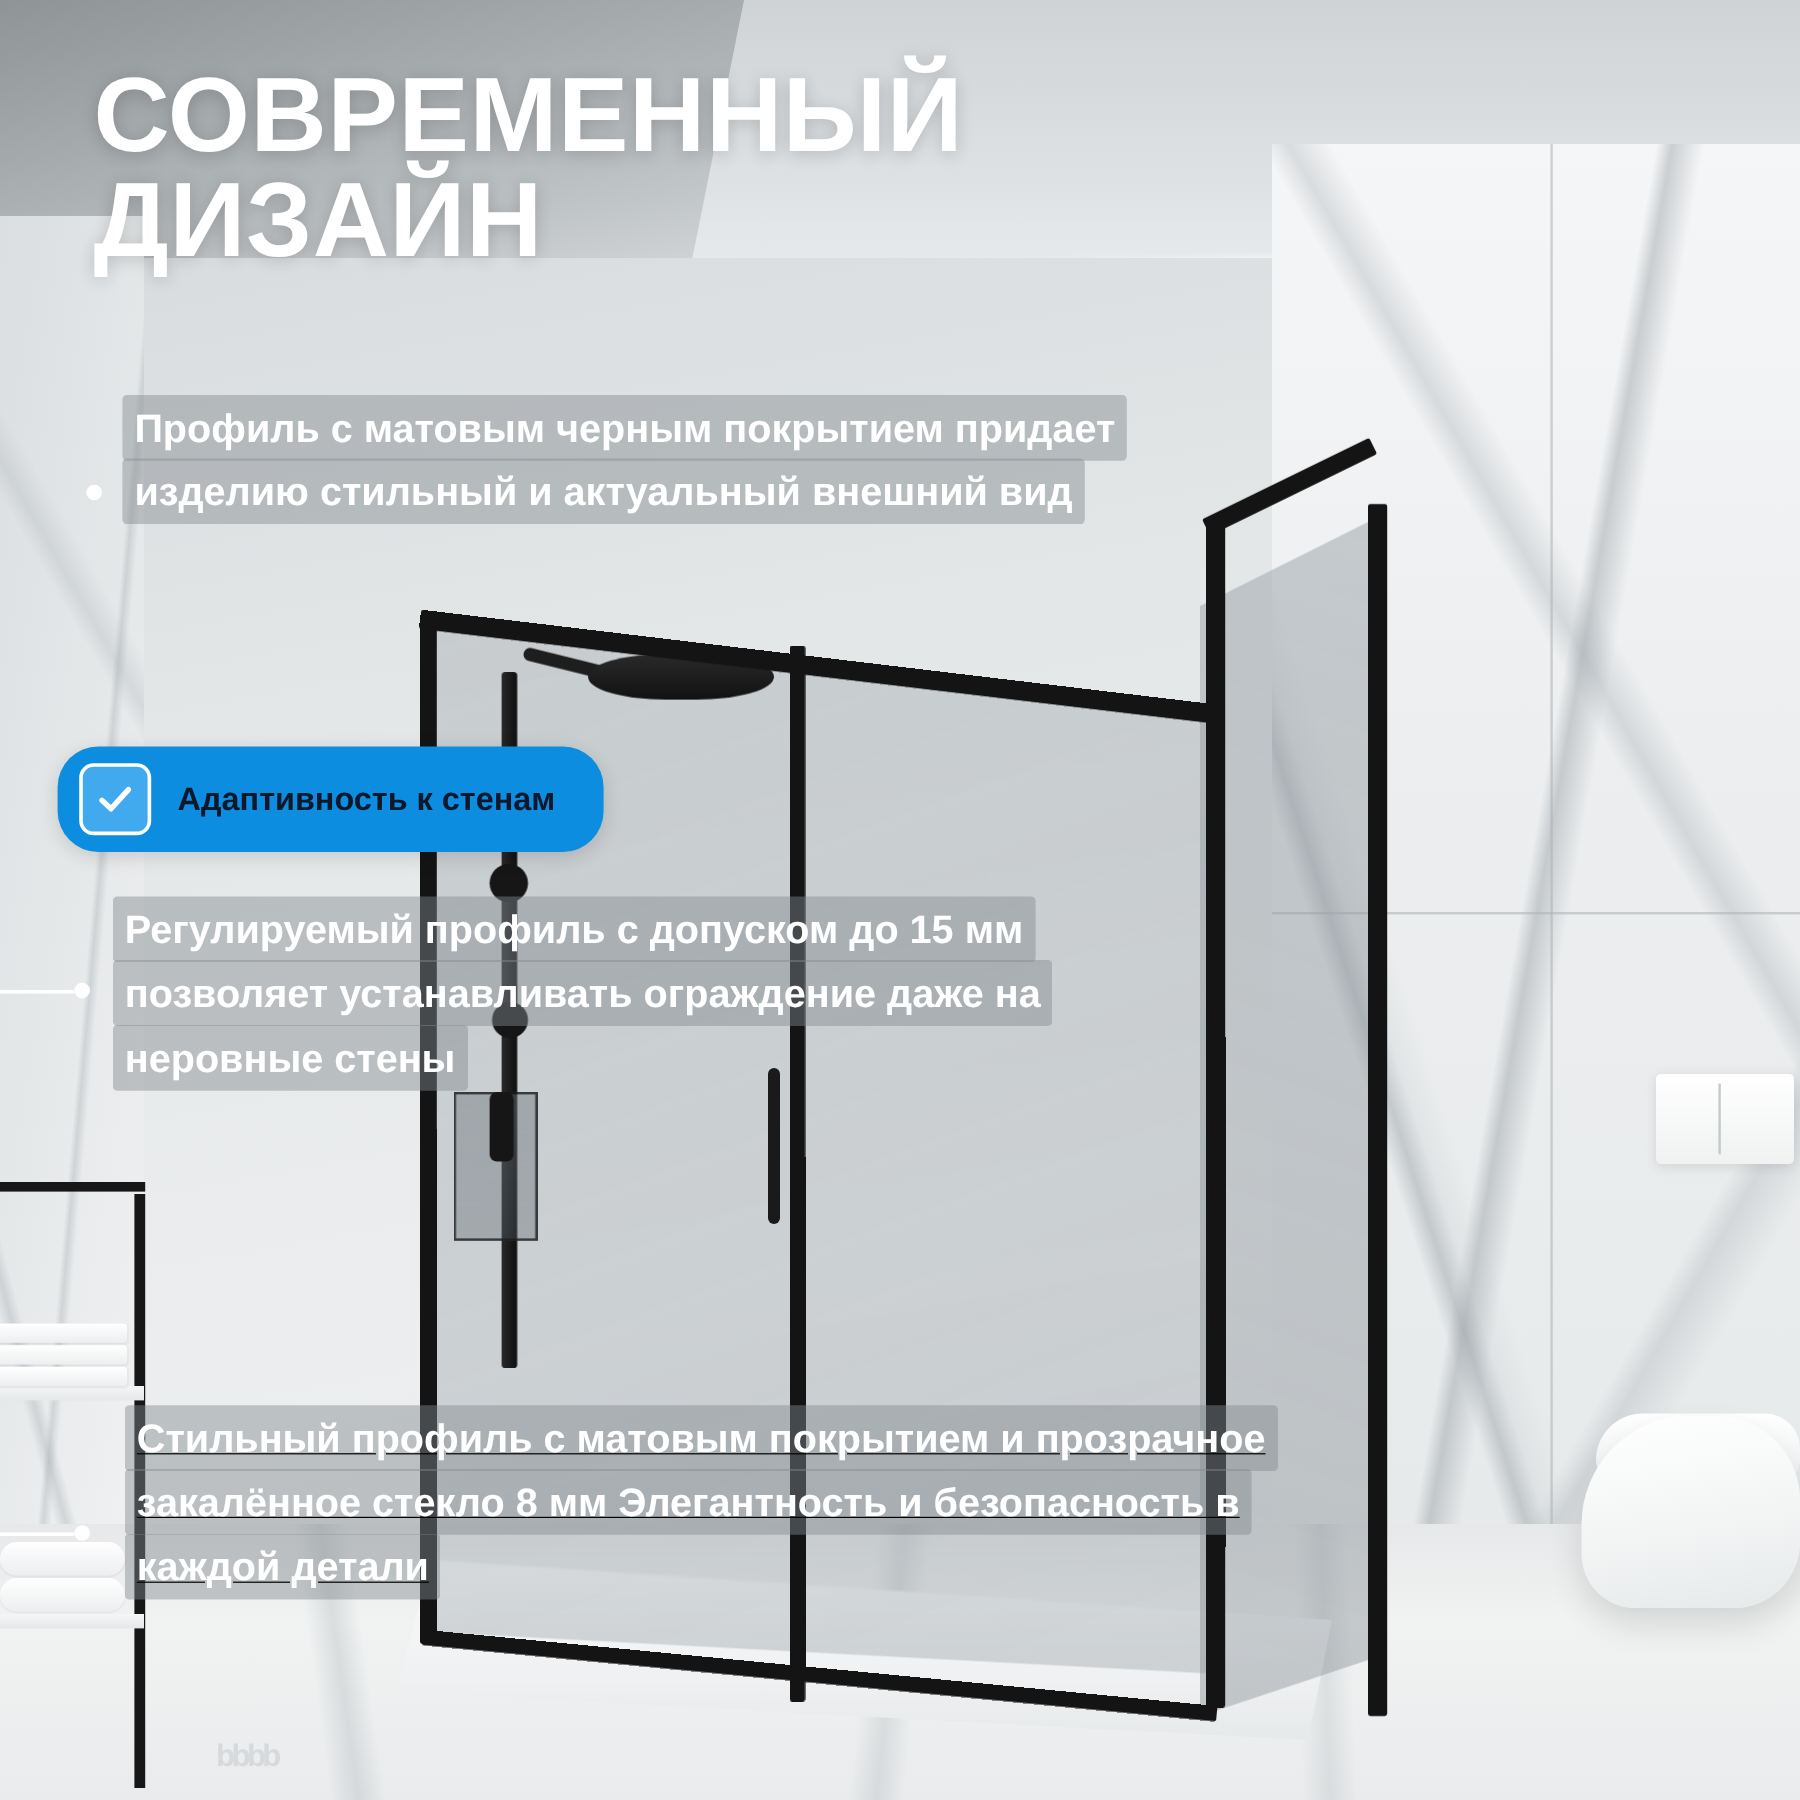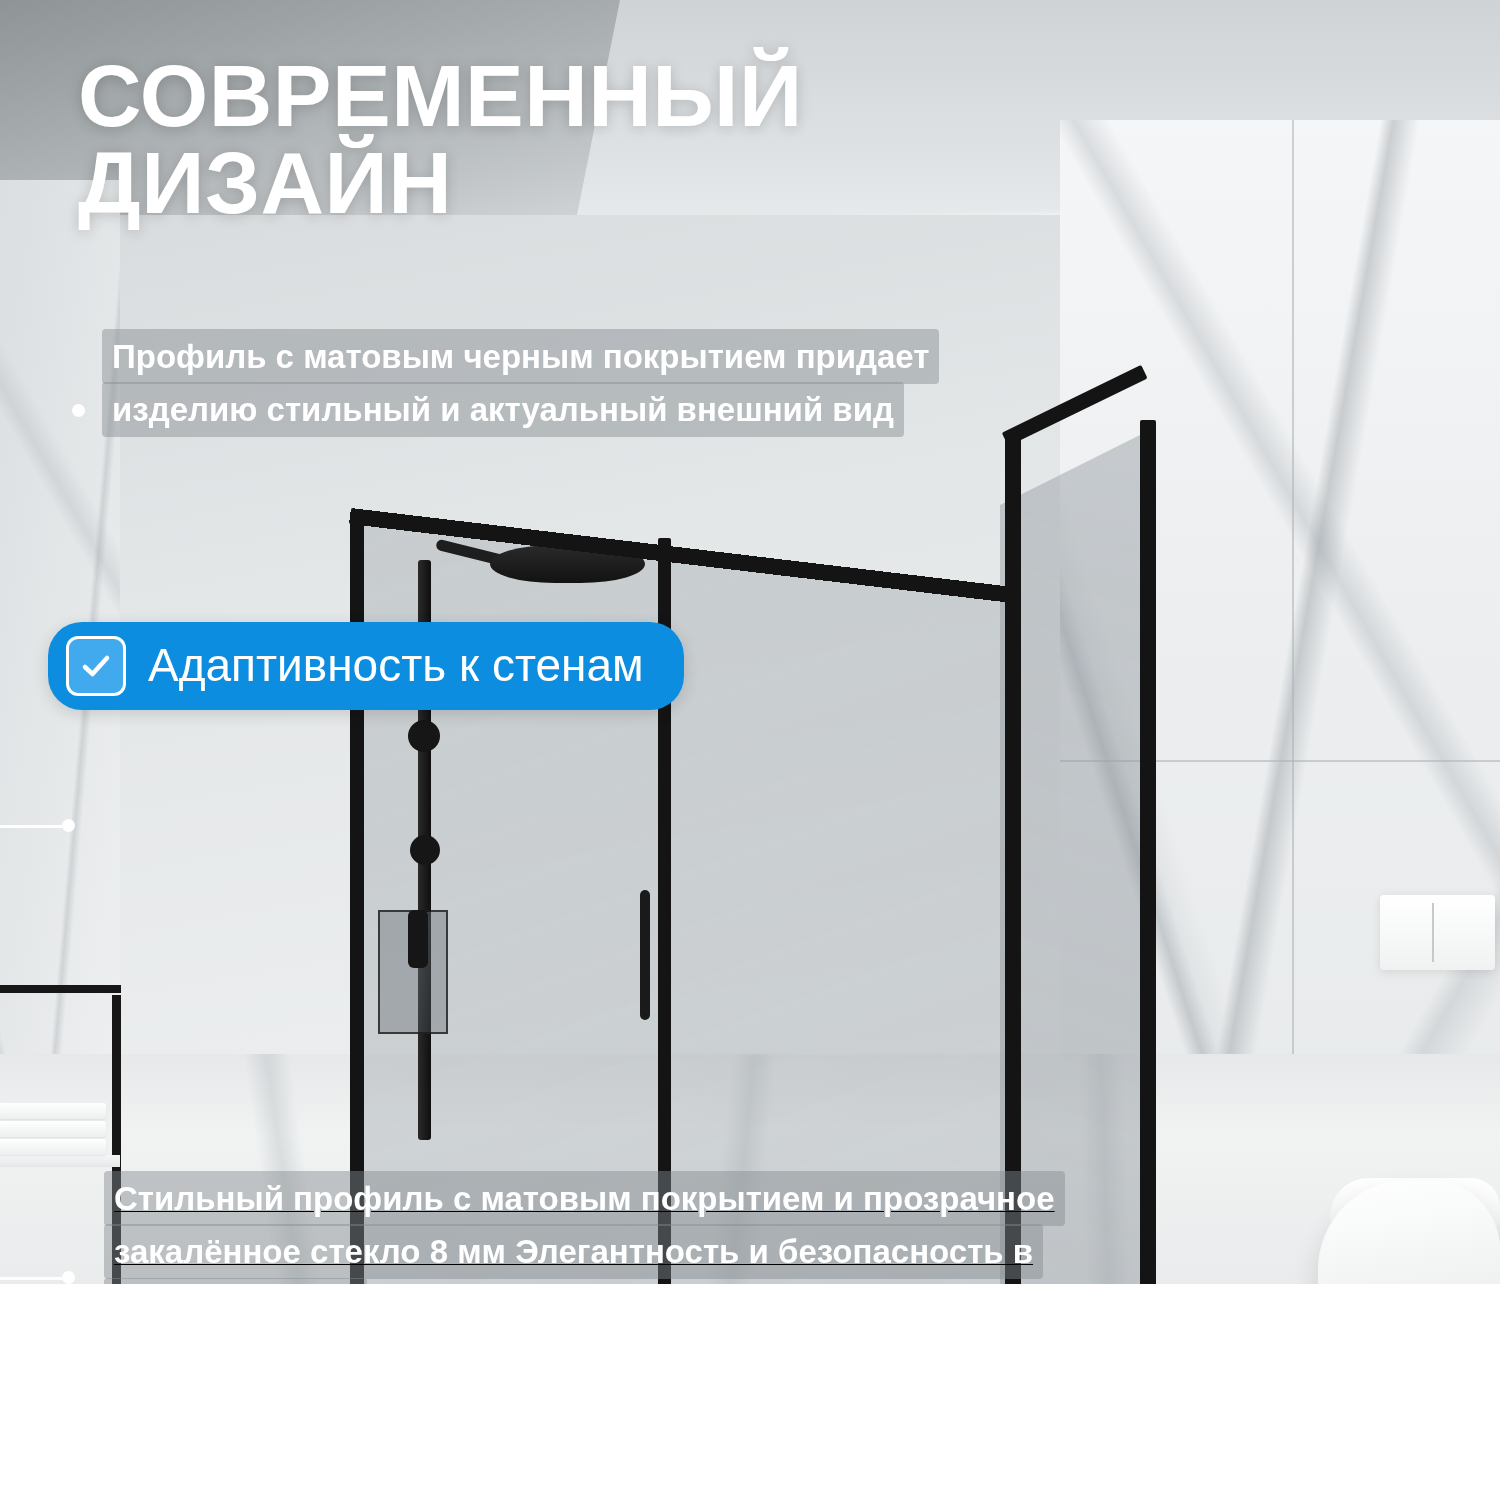--- a/index.html
+++ b/index.html
@@ -8,21 +8,21 @@
   }
   body {
     width: 1500px;
     height: 1500px;
     font-family: "Liberation Sans", sans-serif;
     overflow: hidden;
   }
   .poster {
     position: relative;
     width: 1500px;
-    height: 1284px;
+    height: 1500px;
     overflow: hidden;
     background: #e9ebec;
   }
 
   
   .bg {
     position: absolute;
     inset: 0;
     background:
       linear-gradient(180deg, rgba(255,255,255,0.10) 0%, rgba(255,255,255,0.0) 35%),
@@ -353,23 +353,23 @@
     min-width: 54px;
     border-radius: 12px;
     background: #41aaee;
     border: 3px solid #ffffff;
     display: flex;
     align-items: center;
     justify-content: center;
   }
   .chip-check svg { display: block; }
   .chip-label {
-    color: #ffffff;
-    font-size: 46px;
-    font-weight: normal;
+    color: #0f172a;
+    font-size: 27px;
+    font-weight: bold;
     line-height: 1.2;
     white-space: pre-line;
   }
 
   .watermark {
     position: absolute;
     left: 180px; top: 1448px;
     color: rgba(210,214,216,0.85);
     font-size: 26px;
     font-weight: bold;
@@ -451,20 +451,25 @@
     <span class="chip-check">
       <svg width="32" height="32" viewBox="0 0 32 32" aria-hidden="true">
         <path d="M5 17 L12.5 24 L27 8" fill="none" stroke="#ffffff" stroke-width="4.5" stroke-linecap="round" stroke-linejoin="round"></path>
       </svg>
     </span>
     <span class="chip-label">Адаптивность к стенам</span>
   </div>
 
   <div class="bullet-line" style="left:0px; top:825px; width:62px;"></div>
   <div class="bullet-dot" style="left:62px; top:819px;"></div>
+  <div class="para-wrap" style="left:94px; top:748px; width:900px;">
+    <span class="para-inner">Регулируемый профиль с допуском
+до 15 мм позволяет устанавливать
+ограждение даже на неровные стены</span>
+  </div>
 
 
   <div class="bullet-line" style="left:0px; top:1277px; width:62px;"></div>
   <div class="bullet-dot" style="left:62px; top:1271px;"></div>
   <div class="para-wrap" style="left:104px; top:1172px; width:990px;text-decoration:underline;">
     <span class="para-inner">Стильный профиль с матовым покрытием
 и прозрачное закалённое стекло 8 мм
 Элегантность и безопасность в каждой
 детали</span>
   </div>

